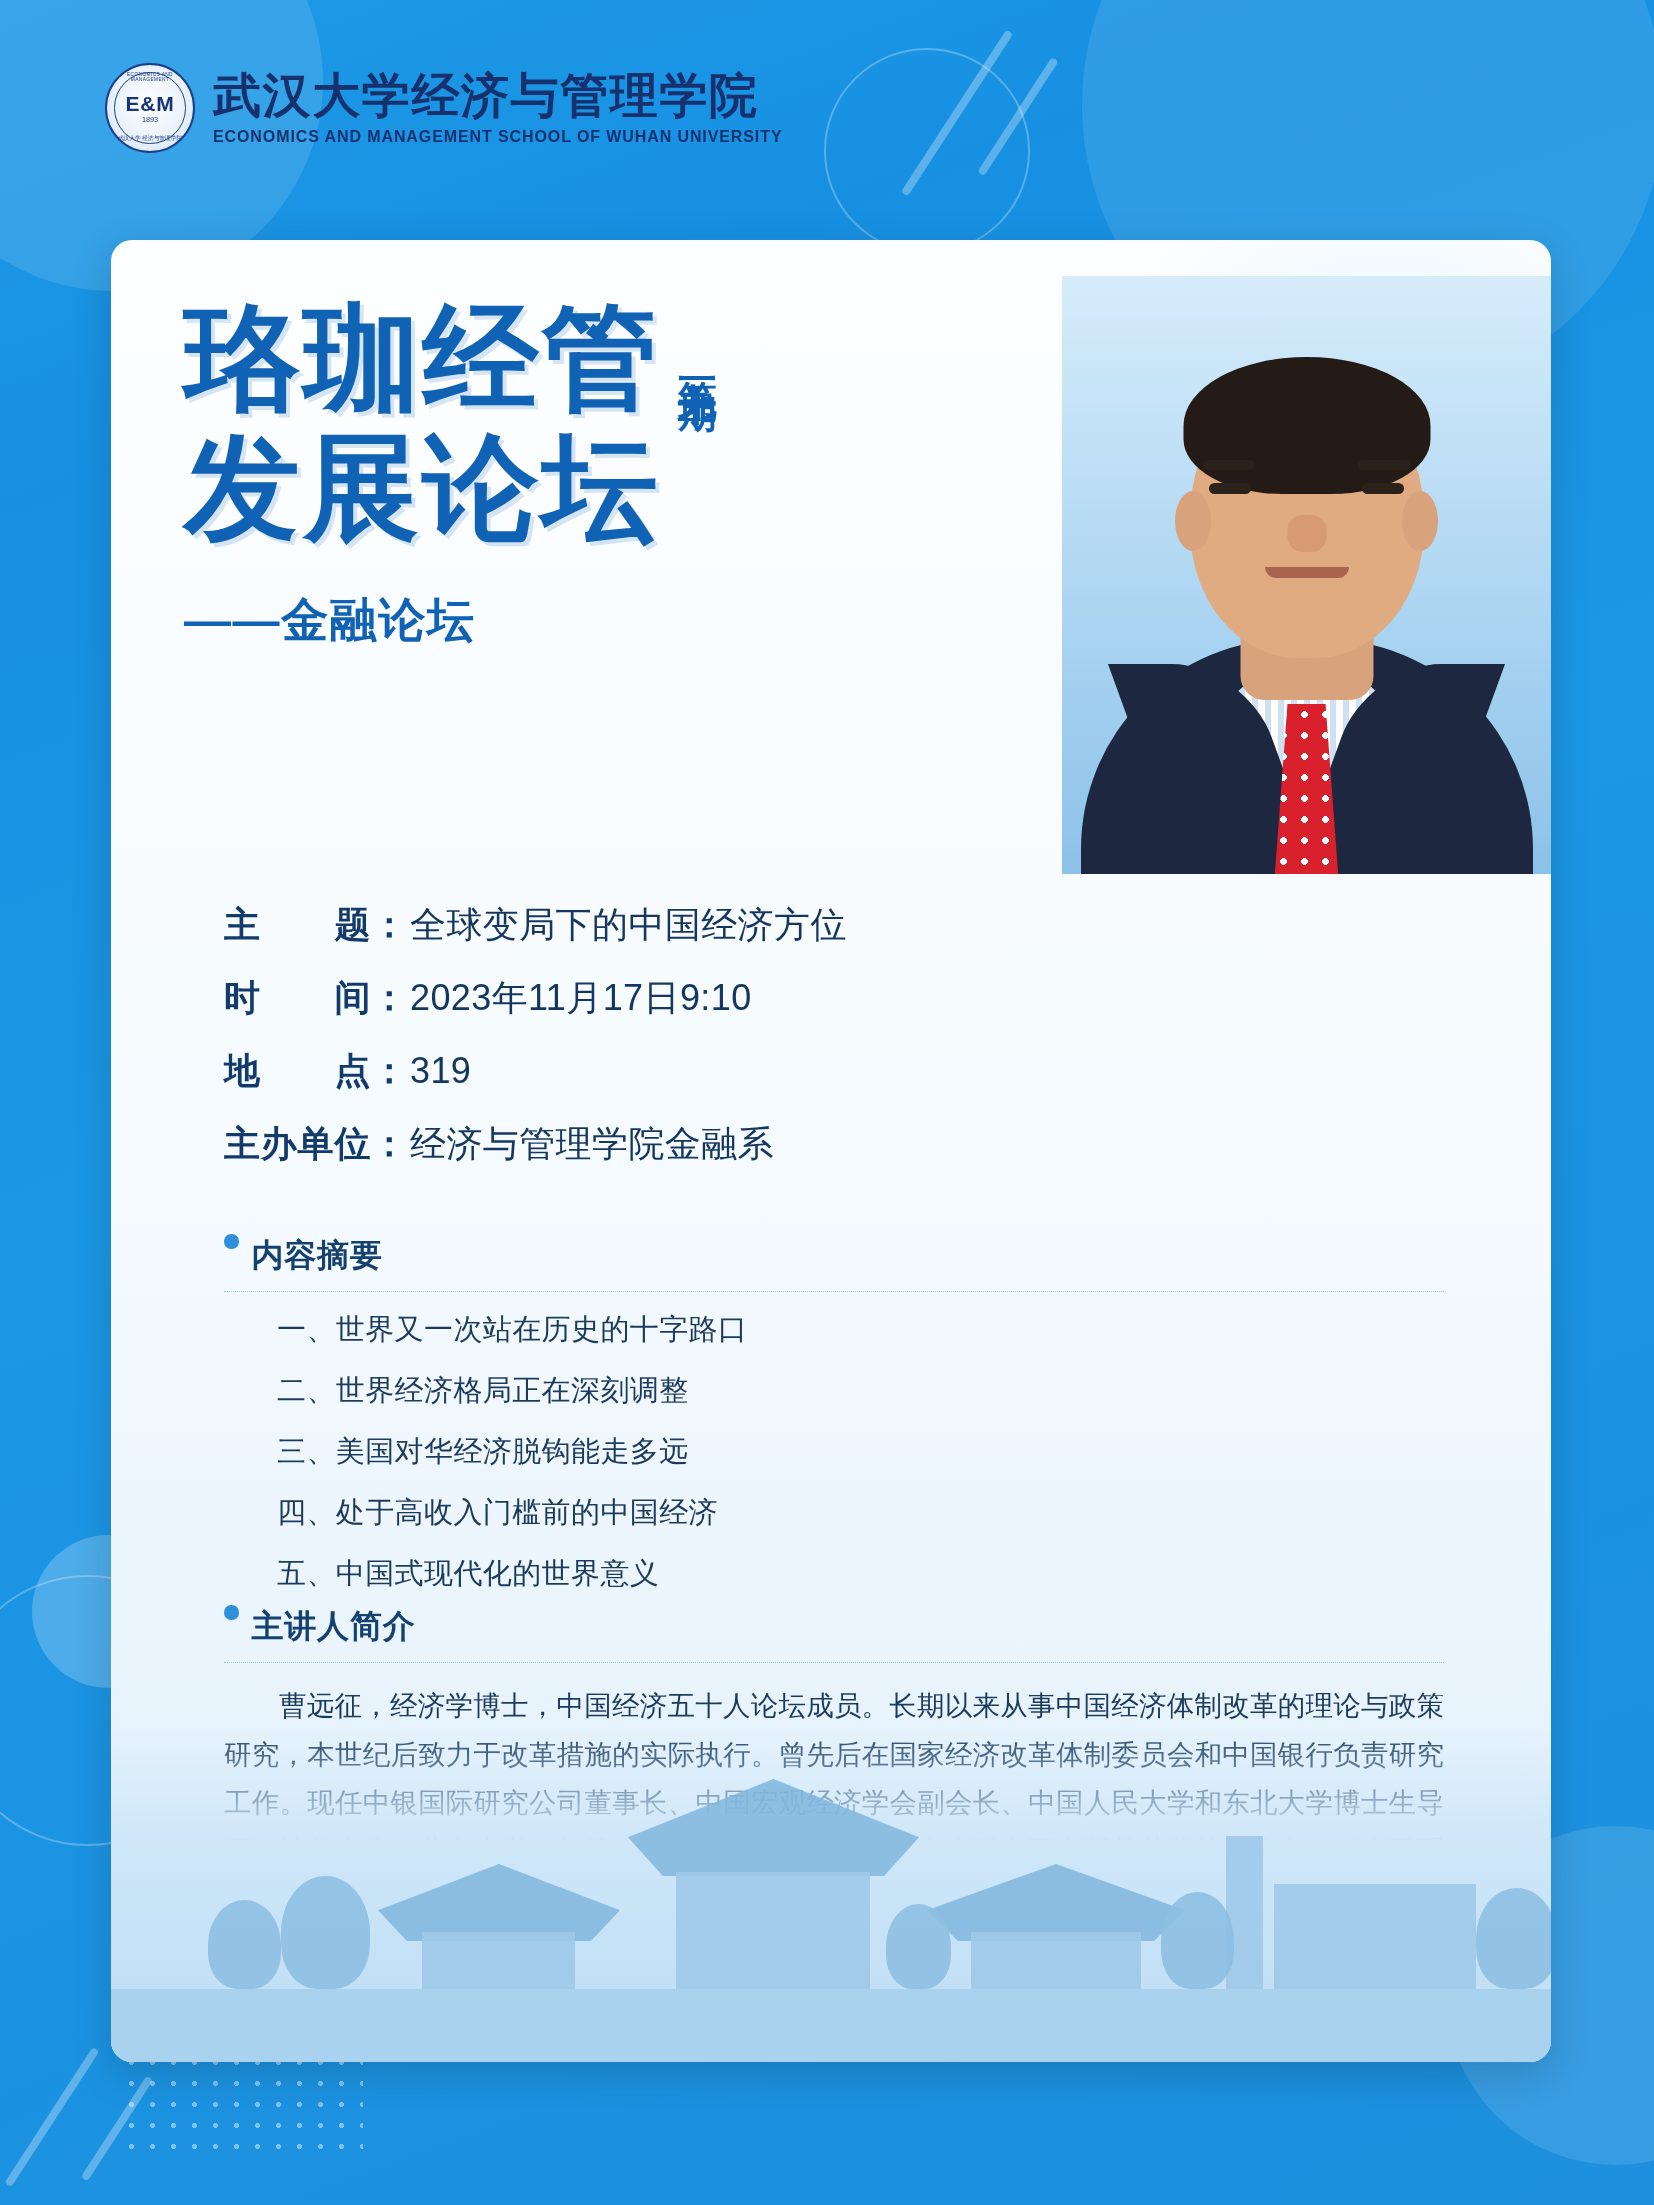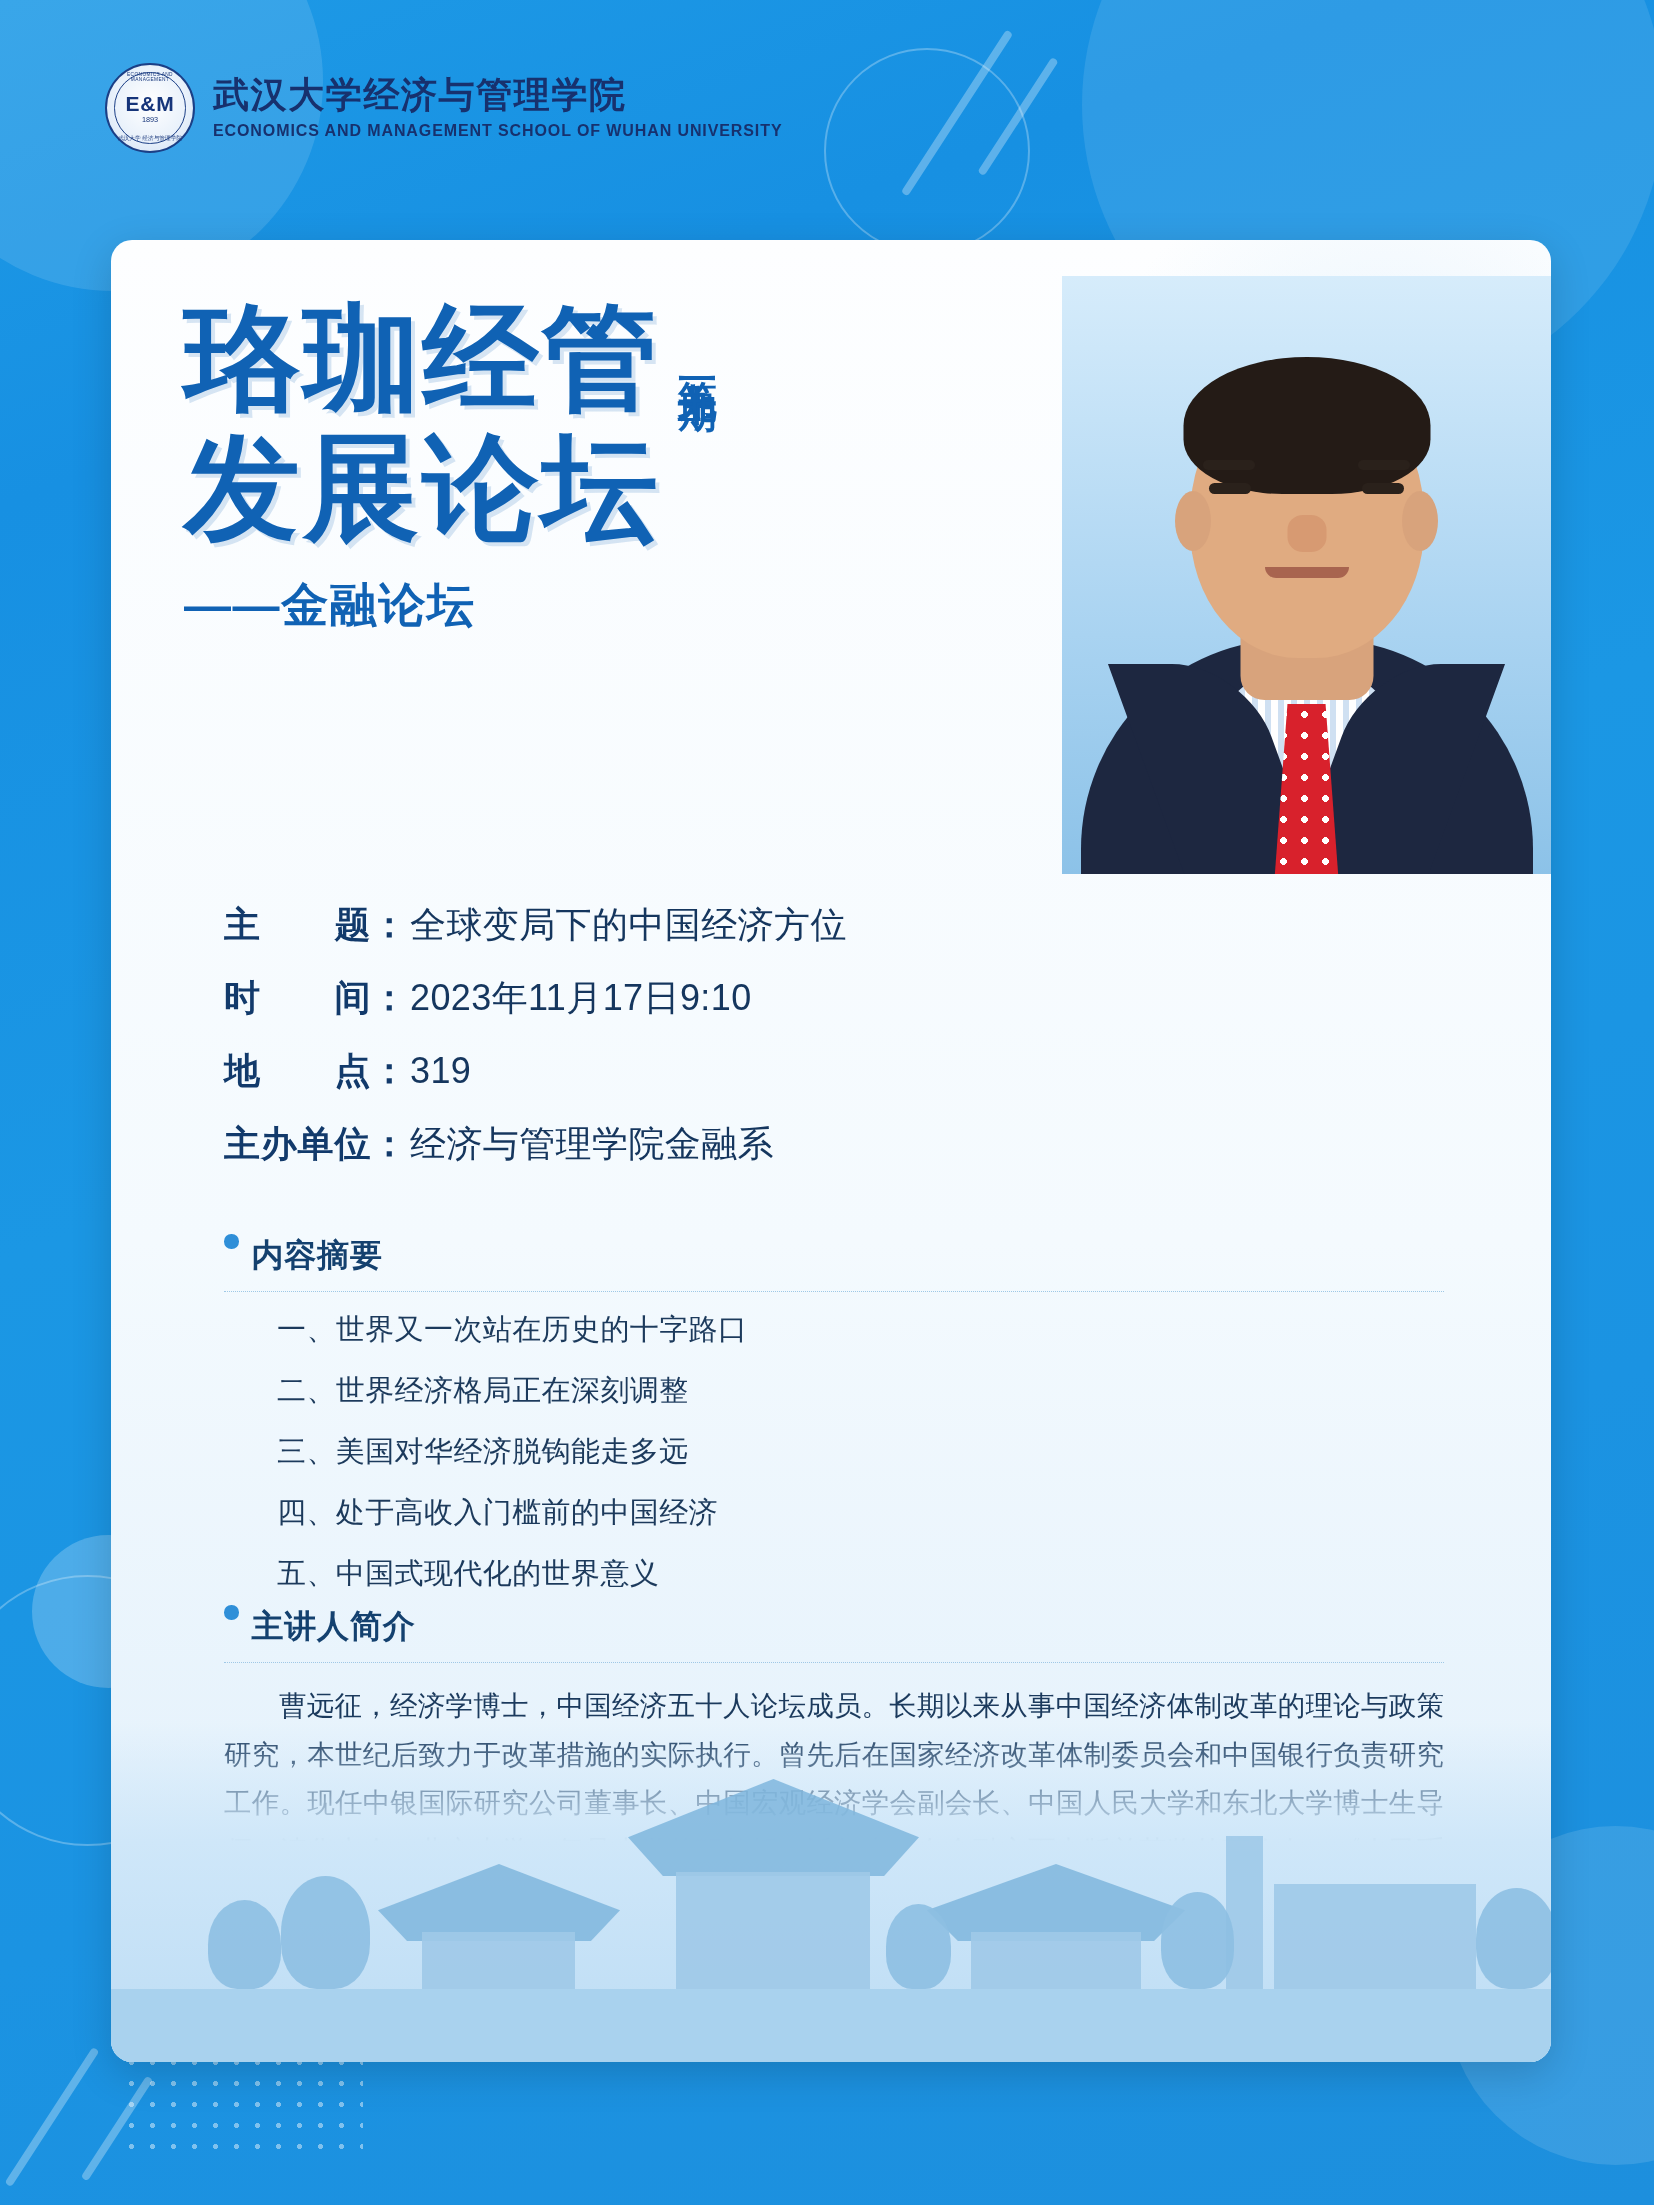--- a/index.html
+++ b/index.html
@@ -100,21 +100,21 @@
     bottom: 8px;
     left: 0;
     right: 0;
     text-align: center;
     font-size: 5.7px;
     color: #16357a;
   }
   #logo-text-cn {
     font-family: "DejaVu Serif", "Liberation Serif", serif;
     font-weight: bold;
-    font-size: 36px;
+    font-size: 48px;
     color: #17316e;
     letter-spacing: 1.6px;
     line-height: 1.05;
     white-space: nowrap;
   }
   #logo-text-en {
     font-size: 16px;
     color: #17316e;
     letter-spacing: 0.9px;
     margin-top: 8px;
@@ -171,21 +171,21 @@
     font-weight: bold;
     font-size: 39px;
     color: #1062b4;
     letter-spacing: 3.2px;
     line-height: 1.1;
     margin-left: 14.5px;
     margin-bottom: 18px;
     height: 186px;
   }
   #subtitle {
-    margin-top: 21px;
+    margin-top: 36px;
     font-size: 47px;
     font-weight: bold;
     color: #1062b4;
     letter-spacing: 1.6px;
   }
 
   
   #portrait {
     position: absolute;
     right: 0px;

